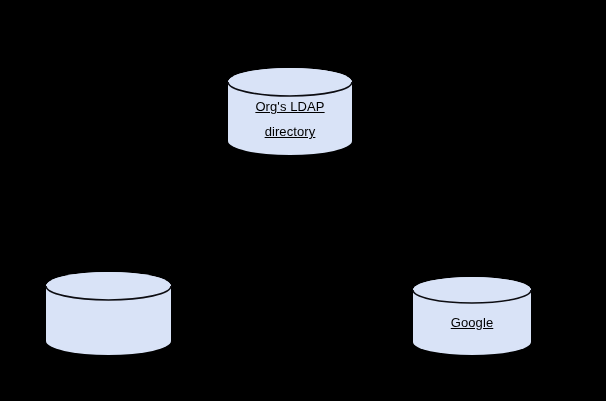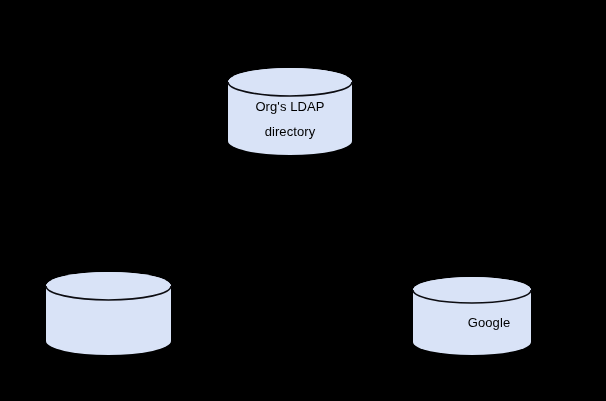--- a/index.html
+++ b/index.html
@@ -29,20 +29,21 @@
     position: absolute;
     left: 0;
     width: 100%;
     text-align: center;
     color: #000000;
     font-size: 13px;
     line-height: 25px;
     letter-spacing: 0.1px;
     white-space: pre-line;
     pointer-events: none;
+    text-decoration: underline;
   }
 </style>
 </head>
 <body>
 
 <div id="canvas">
 
   <div class="node" id="node-org-ldap-directory" style="left: 228px; top: 68px; width: 124px; height: 87px;">
     <svg id="svg-org-ldap-directory" width="124" height="87" viewBox="0 0 124 87">
         <path d="M 0,14 A 62,14 0 0 1 124,14 L 124,73 A 62,14 0 0 1 0,73 Z" fill="#d9e3f7" stroke="none"></path>
@@ -54,21 +55,21 @@
   </div>
 
   <div class="node" id="node-emm-database" style="left: 46px; top: 272px; width: 125px; height: 83px;">
     <svg id="svg-emm-database" width="125" height="83" viewBox="0 0 125 83">
         <path d="M 0,14 A 62.5,14 0 0 1 125,14 L 125,69 A 62.5,14 0 0 1 0,69 Z" fill="#d9e3f7" stroke="none"></path>
         <ellipse cx="62.5" cy="14" rx="62.5" ry="14" fill="#d9e3f7" stroke="none"></ellipse>
         <path d="M 0,14 A 62.5,14 0 0 0 125,14" fill="none" stroke="#0d0d12" stroke-width="1.6"></path>
       </svg>
   </div>
 
-  <div class="node" id="node-google" style="left: 413px; top: 277px; width: 118px; height: 78px; padding-left: 34px;">
+  <div class="node" id="node-google" style="left: 413px; top: 277px; width: 118px; height: 78px;">
     <svg id="svg-google" width="118" height="78" viewBox="0 0 118 78">
         <path d="M 0,13 A 59,13 0 0 1 118,13 L 118,65 A 59,13 0 0 1 0,65 Z" fill="#d9e3f7" stroke="none"></path>
         <ellipse cx="59" cy="13" rx="59" ry="13" fill="#d9e3f7" stroke="none"></ellipse>
         <path d="M 0,13 A 59,13 0 0 0 118,13" fill="none" stroke="#0d0d12" stroke-width="1.6"></path>
       </svg>
     <div class="node-label" style="top: 33px;">Google</div>
   </div>
 
 </div>
 

